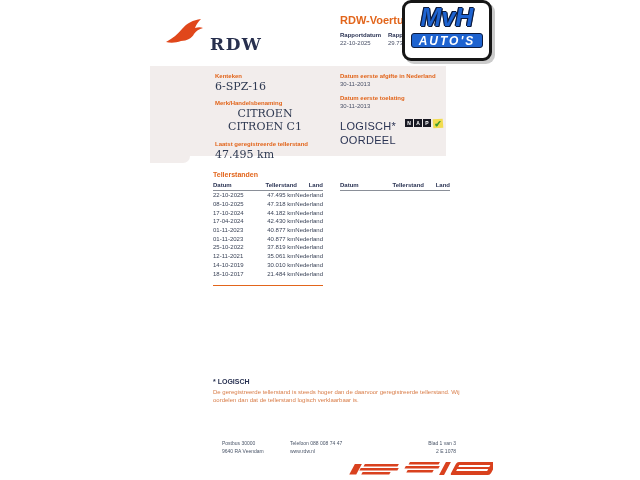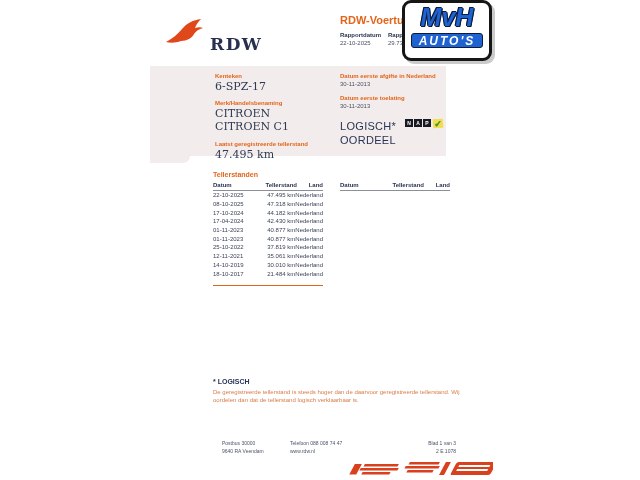--- a/index.html
+++ b/index.html
@@ -93,23 +93,23 @@
     <div class="mvh-bar">
       <span>AUTO'S</span>
     </div>
   </div>
 
   <div class="panel"></div>
   <div class="panel-tab"></div>
 
   <div class="pcol1">
     <div class="olabel">Kenteken</div>
-    <div class="sval">6-SPZ-17</div>
+    <div class="sval">6-SPZ-16</div>
     <div class="olabel gap1">Merk/Handelsbenaming</div>
-    <div class="sval" style="width:100px;">CITROEN CITROEN C1</div>
+    <div class="sval" style="width:100px;text-align:center;">CITROEN CITROEN C1</div>
     <div class="olabel gap2">Laatst geregistreerde tellerstand</div>
     <div class="sval">47.495 km</div>
   </div>
 
   <div class="pcol2">
     <div class="olabel">Datum eerste afgifte in Nederland</div>
     <div class="sval-sm">30-11-2013</div>
     <div class="olabel gap1">Datum eerste toelating</div>
     <div class="sval-sm">30-11-2013</div>
     <div class="oordeel">

